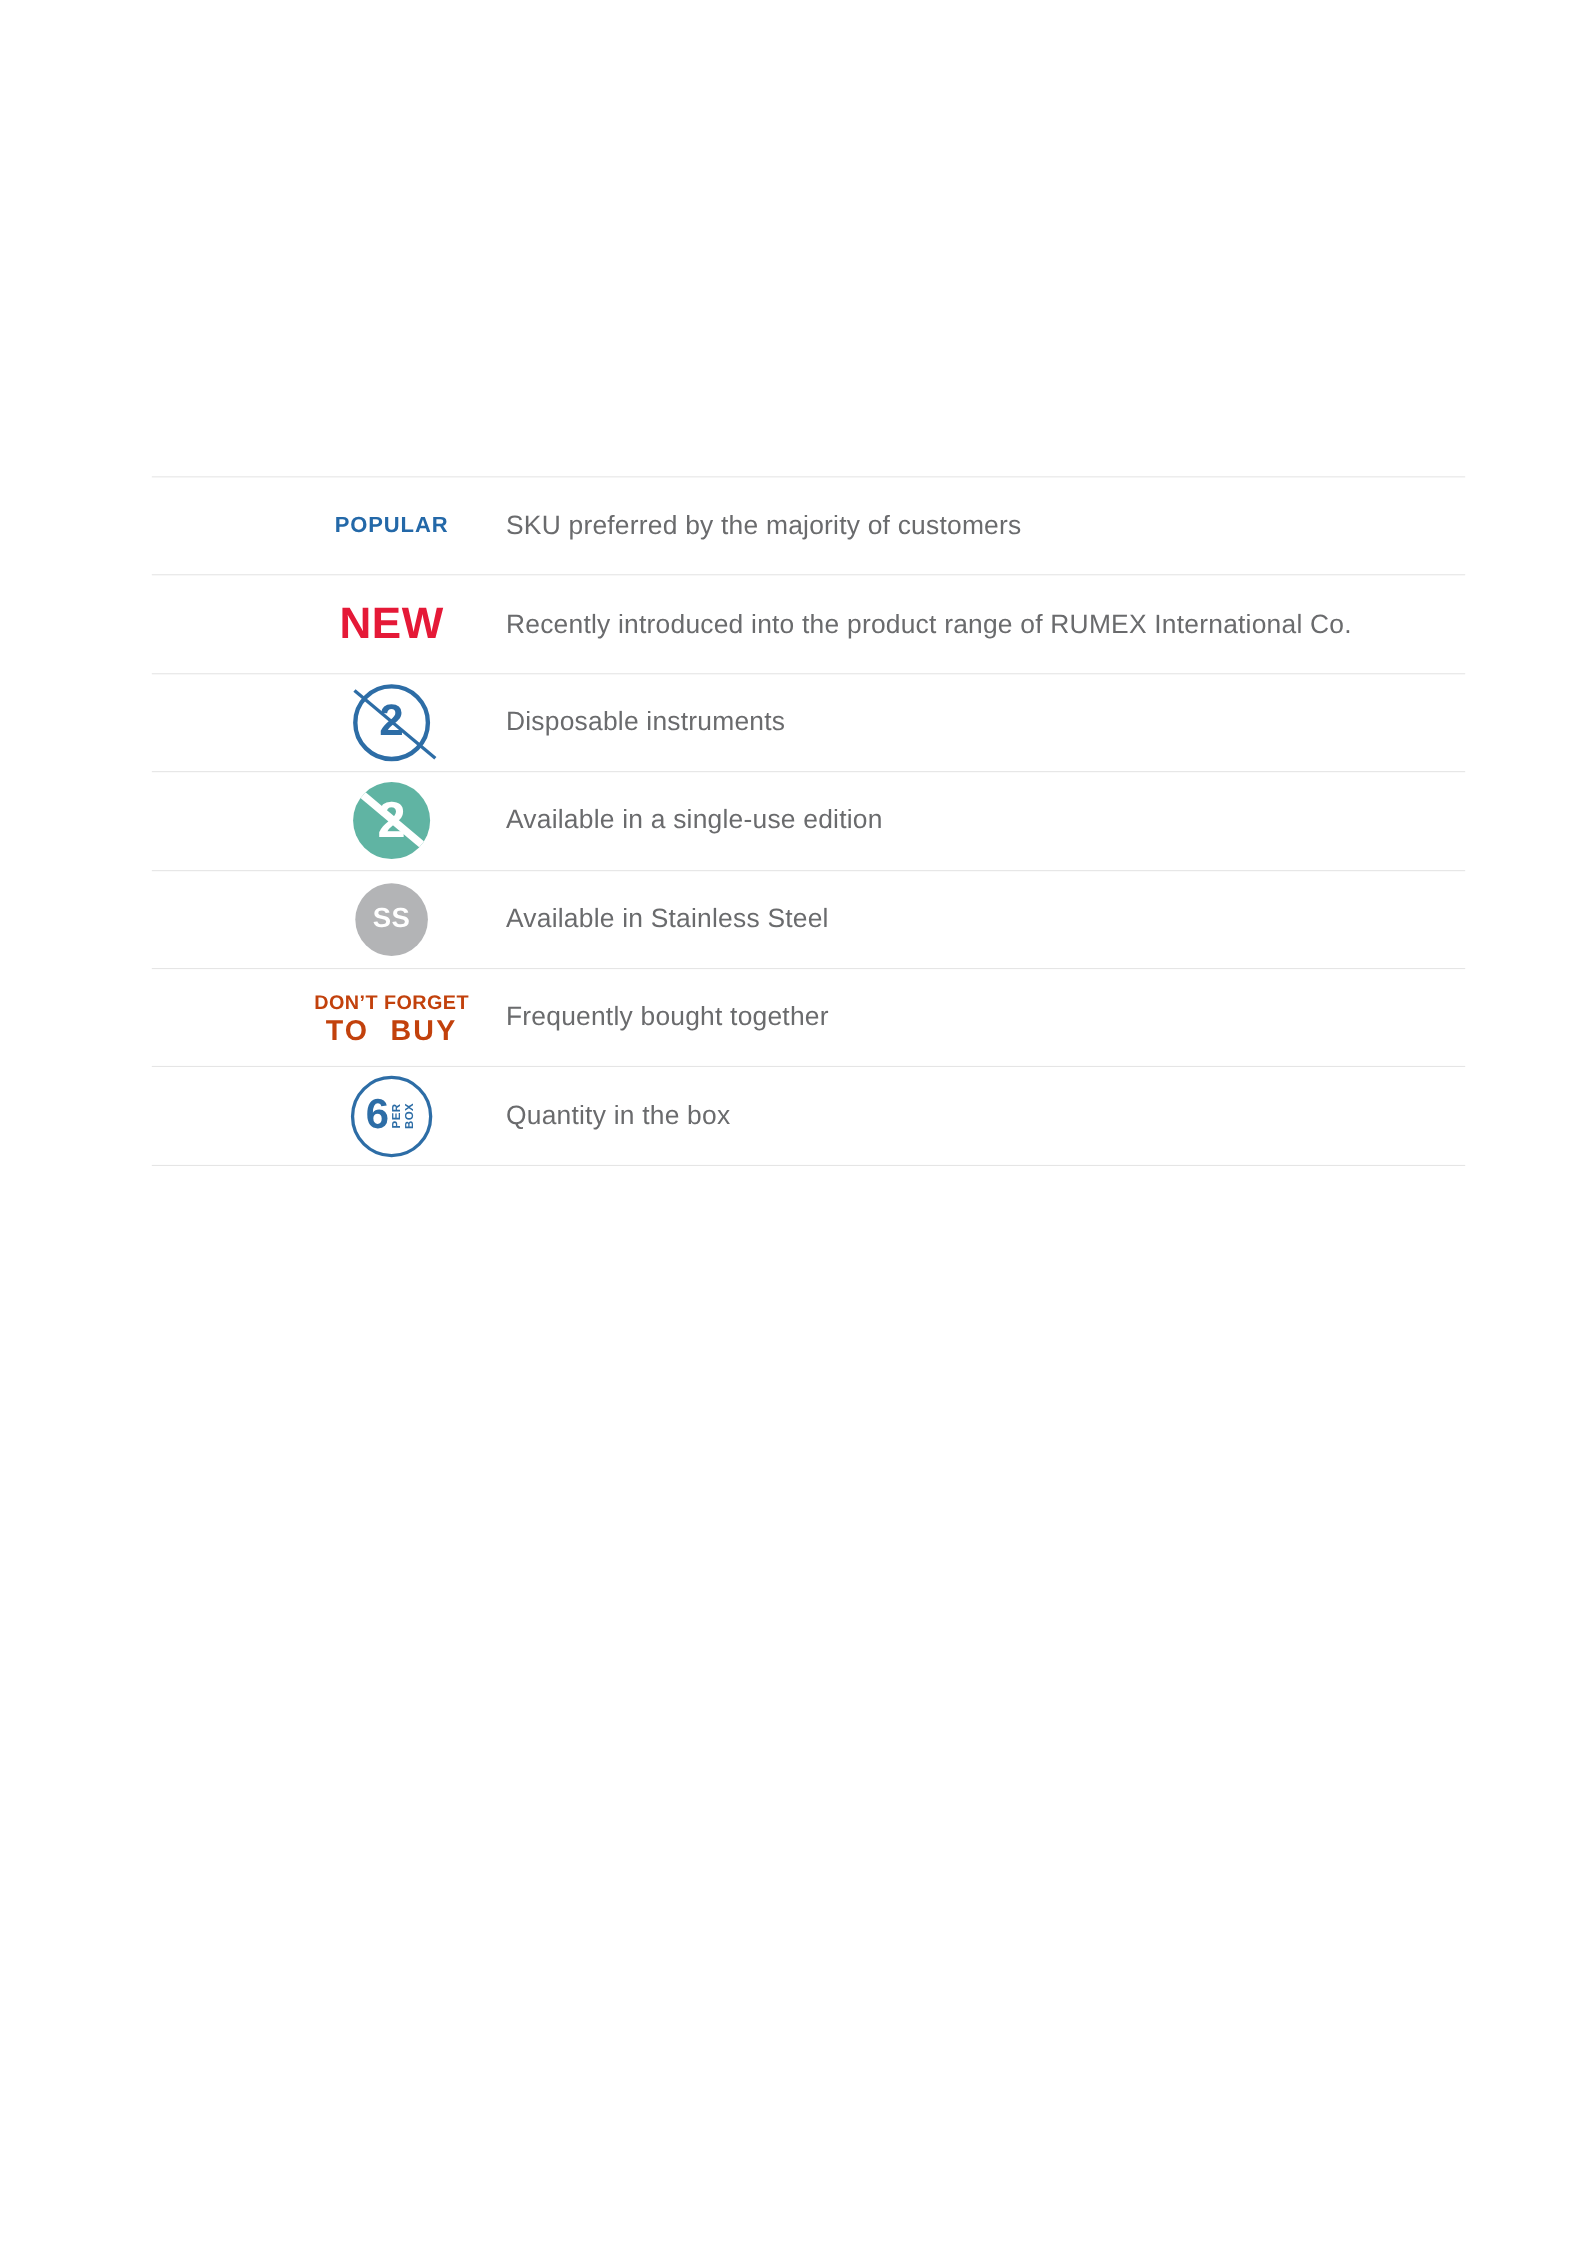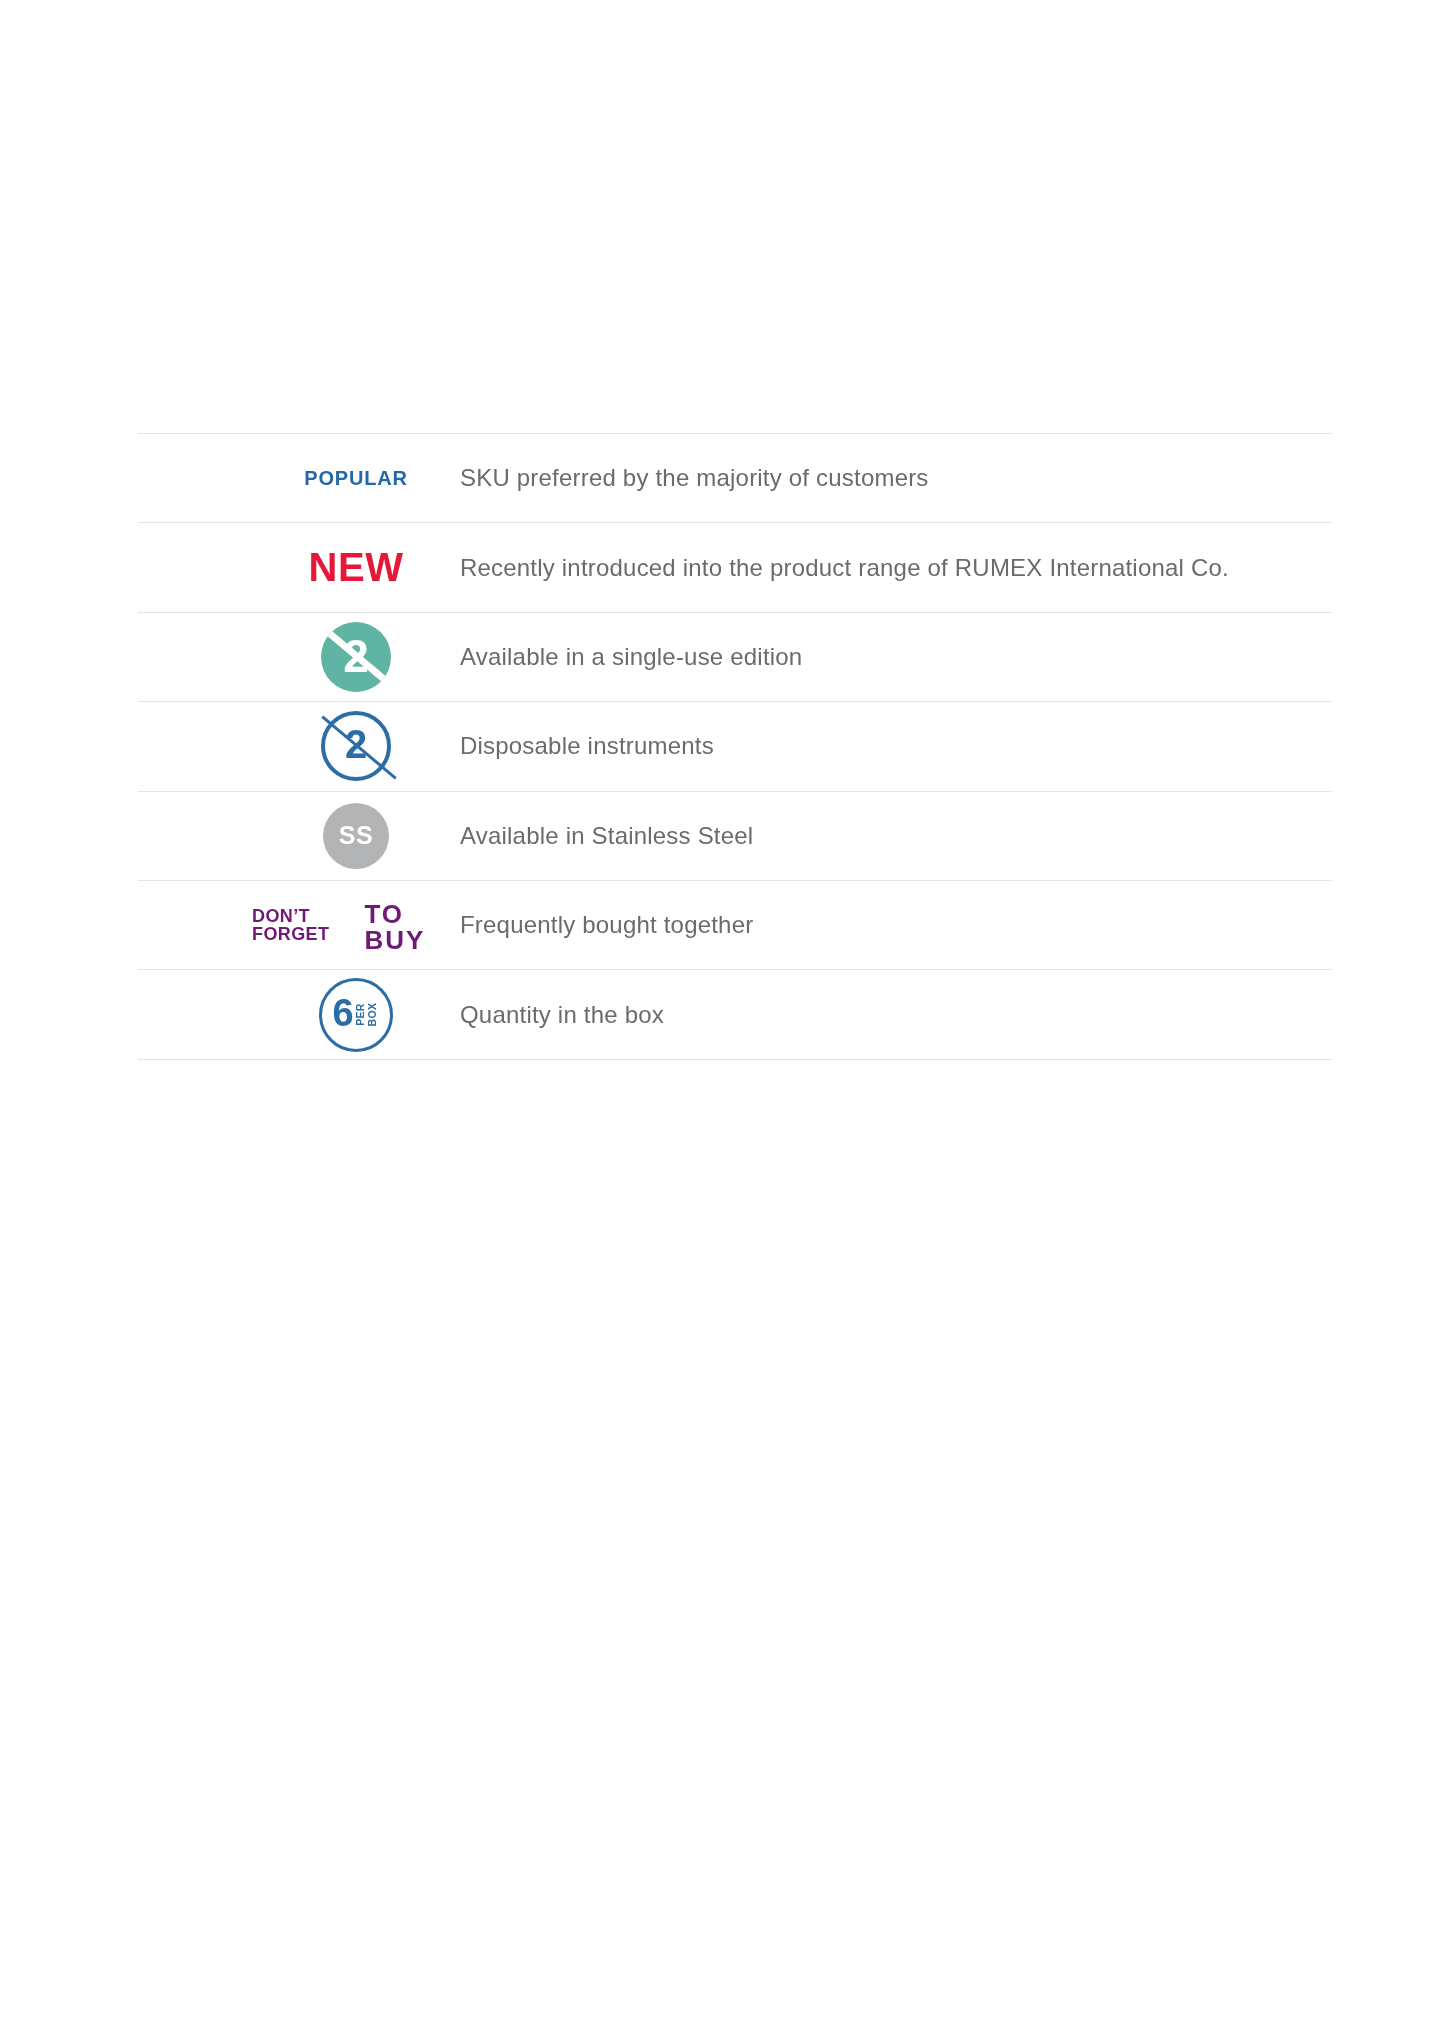--- a/index.html
+++ b/index.html
@@ -47,23 +47,23 @@
     letter-spacing: 0.8px;
   }
   .new {
     color: #e51937;
     font-weight: 800;
     font-size: 40px;
     letter-spacing: 0.5px;
   }
   .dfb {
     display: flex;
-    flex-direction: row;
+    flex-direction: column;
     align-items: center;
-    color: #701a75;
+    color: #c2410c;
     line-height: 1;
   }
   .dfb-1 { font-size: 18px; font-weight: 700; letter-spacing: 0.4px; }
   .dfb-2 { font-size: 26px; font-weight: 700; letter-spacing: 2px; word-spacing: 10px; margin-top: 3px; }
 
   
   .circle-crossed {
     width: 70px; height: 70px;
     box-sizing: border-box;
     border: 4px solid #2d6da6;
@@ -145,36 +145,36 @@
 
   <div class="row">
     <div class="icon-cell">
       <span class="new">NEW</span>
     </div>
     <div class="desc">Recently introduced into the product range of RUMEX International Co.</div>
   </div>
 
   <div class="row">
     <div class="icon-cell">
+      <div class="circle-crossed">
+        <span class="num">2</span>
+        <span class="slash"></span>
+      </div>
+    </div>
+    <div class="desc">Disposable instruments</div>
+  </div>
+
+  <div class="row">
+    <div class="icon-cell">
       <div class="circle-filled">
         <span class="num">2</span>
         <span class="slash"></span>
       </div>
     </div>
     <div class="desc">Available in a single-use edition</div>
-  </div>
-
-  <div class="row">
-    <div class="icon-cell">
-      <div class="circle-crossed">
-        <span class="num">2</span>
-        <span class="slash"></span>
-      </div>
-    </div>
-    <div class="desc">Disposable instruments</div>
   </div>
 
   <div class="row">
     <div class="icon-cell">
       <div class="ss-circle">
         <span class="ss-label">SS</span>
       </div>
     </div>
     <div class="desc">Available in Stainless Steel</div>
   </div>

